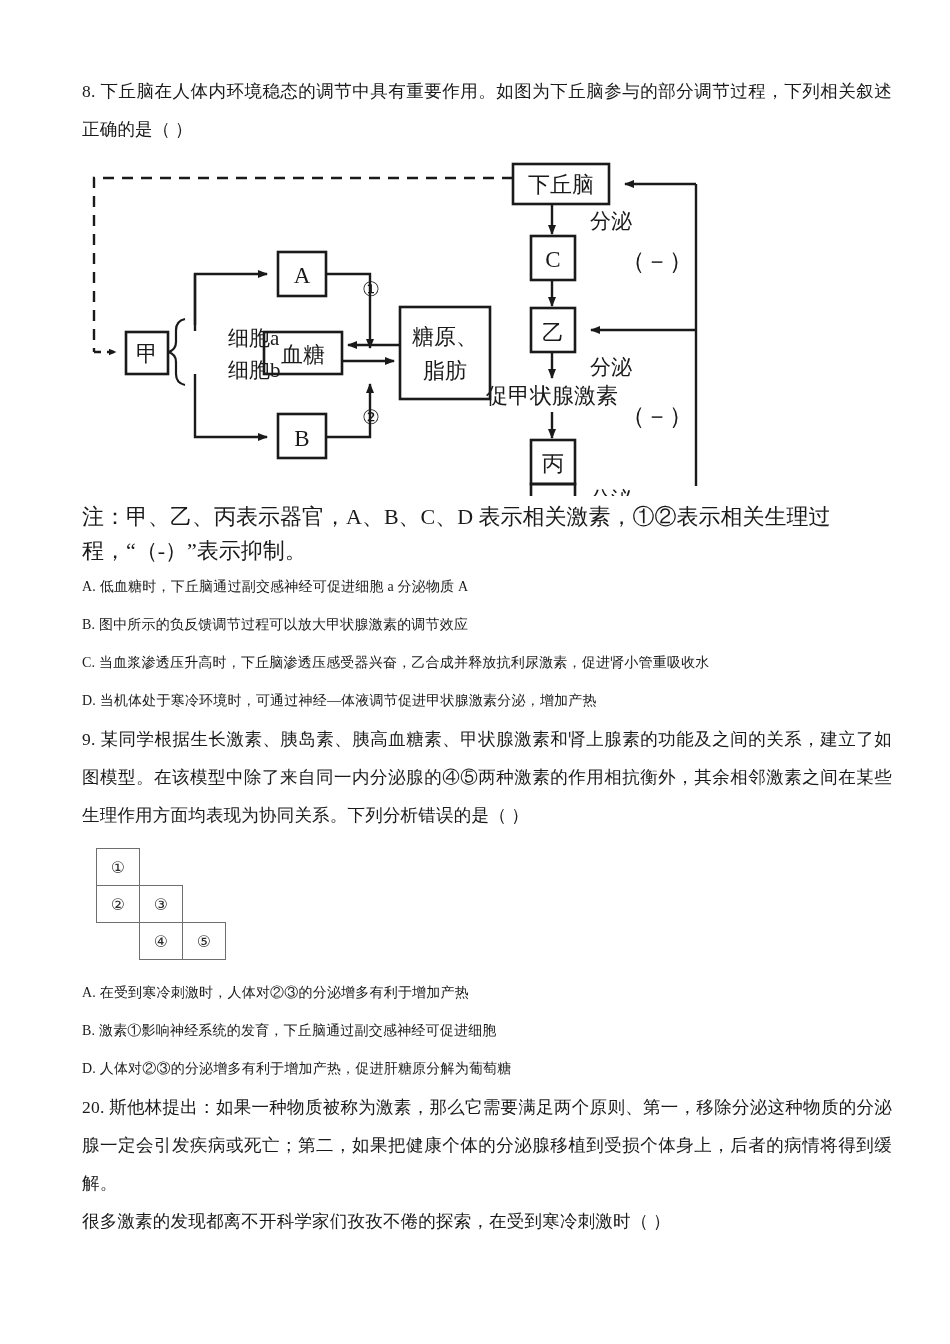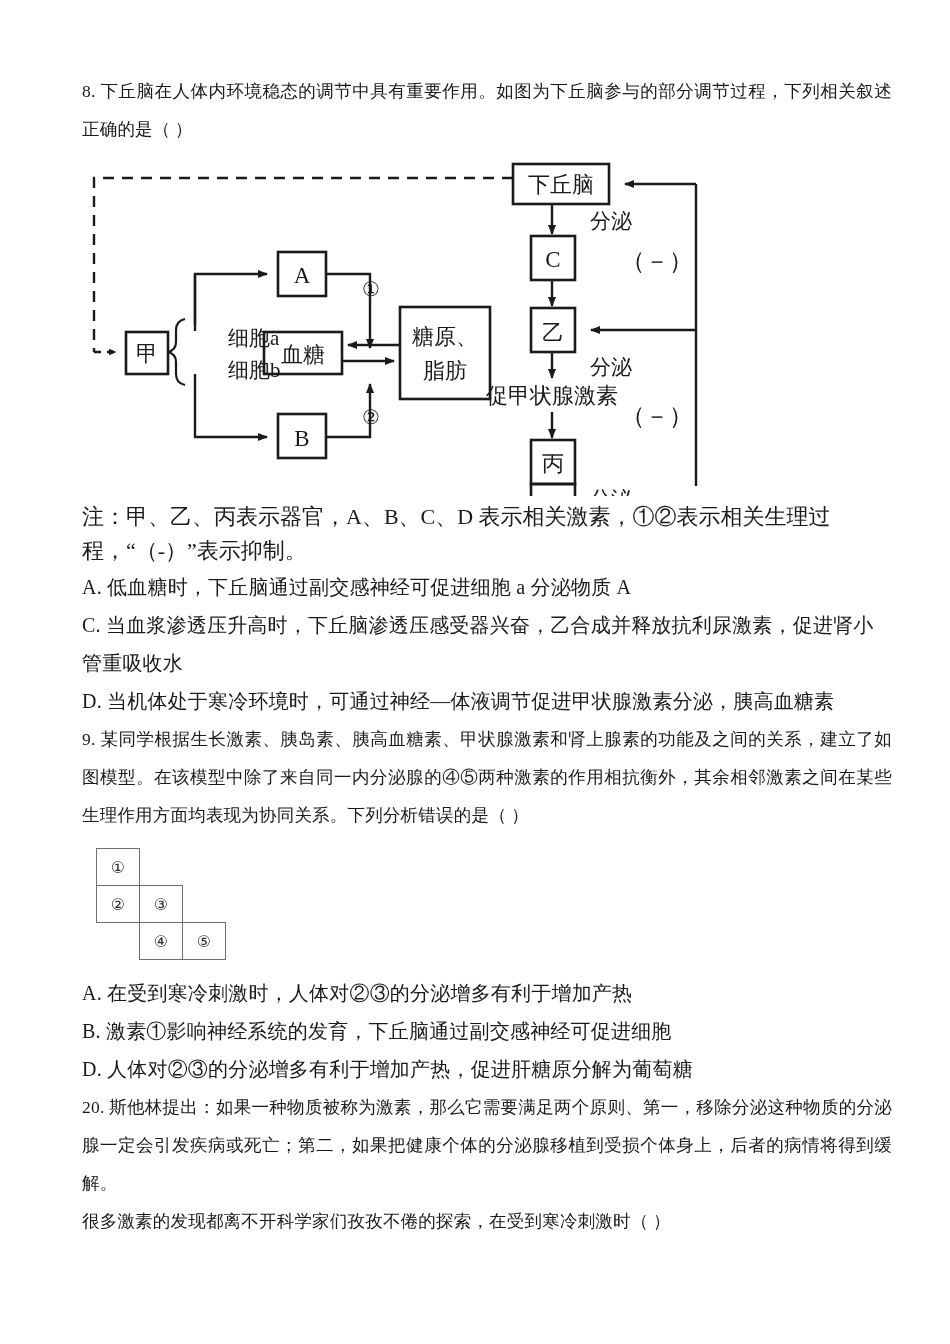--- a/index.html
+++ b/index.html
@@ -23,21 +23,21 @@
     padding: 72px 58px 0 82px;
   }
   .qline {
     font-size: 17.5px;
     line-height: 38px;
     letter-spacing: 0.2px;
     text-align: justify;
   }
   .qblock { margin: 0 0 0 0; }
   .opt {
-    font-size: 20px;
+    font-size: 14px;
     line-height: 38px;
     letter-spacing: 0.2px;
   }
   .note {
     font-size: 22px;
     line-height: 34px;
   }
 
   
   .fig1-wrap {
@@ -177,22 +177,23 @@
         <g stroke="#1a1a1a" fill="none" stroke-width="2.6">
           <rect x="449" y="328" width="44" height="40"></rect>
           <path d="M493,348 L614,348" stroke-width="2.4"></path>
         </g>
       </svg>
     </div>
 
     <div class="note">注：甲、乙、丙表示器官，A、B、C、D 表示相关激素，①②表示相关生理过程，“（-）”表示抑制。</div>
 
     <div class="opt">A. 低血糖时，下丘脑通过副交感神经可促进细胞 a 分泌物质 A</div>
+    <div class="opt">B. 图中所示的负反馈调节过程可以放大甲状腺激素的调节效应</div>
     <div class="opt">C. 当血浆渗透压升高时，下丘脑渗透压感受器兴奋，乙合成并释放抗利尿激素，促进肾小管重吸收水</div>
-    <div class="opt">D. 当机体处于寒冷环境时，可通过神经—体液调节促进甲状腺激素分泌，胰高血糖素</div>
+    <div class="opt">D. 当机体处于寒冷环境时，可通过神经—体液调节促进甲状腺激素分泌，增加产热</div>
   </div>
 
   <div class="qblock">
     <div class="qline">9. 某同学根据生长激素、胰岛素、胰高血糖素、甲状腺激素和肾上腺素的功能及之间的关系，建立了如图模型。在该模型中除了来自同一内分泌腺的④⑤两种激素的作用相抗衡外，其余相邻激素之间在某些生理作用方面均表现为协同关系。下列分析错误的是（      ）</div>
 
     <div class="fig2-wrap">
       <div class="gcell" style="left:0px;  top:0px;">①</div>
       <div class="gcell" style="left:0px;  top:37px;">②</div>
       <div class="gcell" style="left:43px; top:37px;">③</div>
       <div class="gcell" style="left:43px; top:74px;">④</div>

